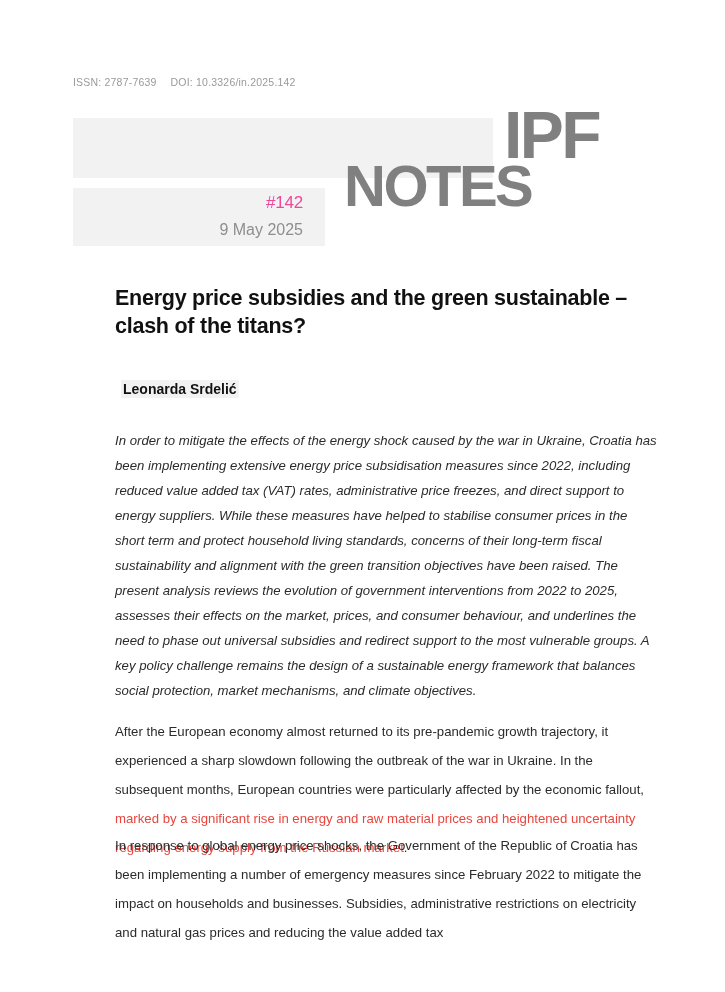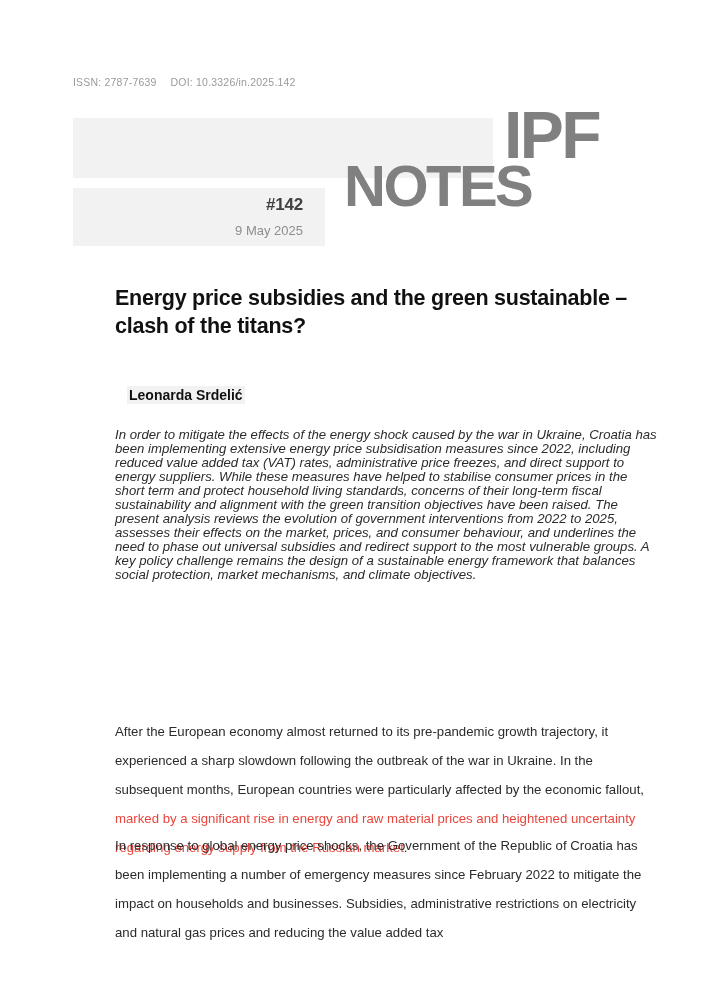--- a/index.html
+++ b/index.html
@@ -54,27 +54,27 @@
     box-sizing: border-box;
     padding-right: 22px;
     text-align: right;
     display: flex;
     flex-direction: column;
     justify-content: center;
     align-items: flex-end;
   }
   .issue-number {
     font-size: 17px;
-    font-weight: bold;
-    color: #404040;
+    font-weight: normal;
+    color: #ec4899;
     line-height: 1.15;
     letter-spacing: -0.2px;
   }
   .issue-date {
-    font-size: 13px;
+    font-size: 16px;
     color: #8e8e8e;
     line-height: 1.35;
     margin-top: 7px;
   }
 
   .brand {
     position: absolute;
     left: 504px;
     top: 108px;
     color: #808080;
@@ -101,21 +101,21 @@
   }
   .title {
     font-size: 21.5px;
     font-weight: bold;
     line-height: 1.30;
     color: #111111;
     letter-spacing: -0.25px;
     margin: 0;
   }
   .author {
-    margin: 12px;
+    margin: 6px;
     padding: 0;
     font-size: 14px;
     font-weight: bold;
     color: #111111;
     position: absolute;
     top: 90px;
     left: 0;
   }
   .author span {
     background: #f2f2f2;
@@ -123,21 +123,21 @@
   }
 
   .abstract {
     position: absolute;
     top: 143px;
     left: 0;
     width: 542px;
     margin: 0;
     font-style: italic;
     font-size: 13.2px;
-    line-height: 14px;
+    line-height: 25px;
     color: #2b2b2b;
     text-align: left;
   }
 
   .body-text {
     position: absolute;
     left: 0;
     width: 542px;
     margin: 0;
     font-size: 13.2px;

